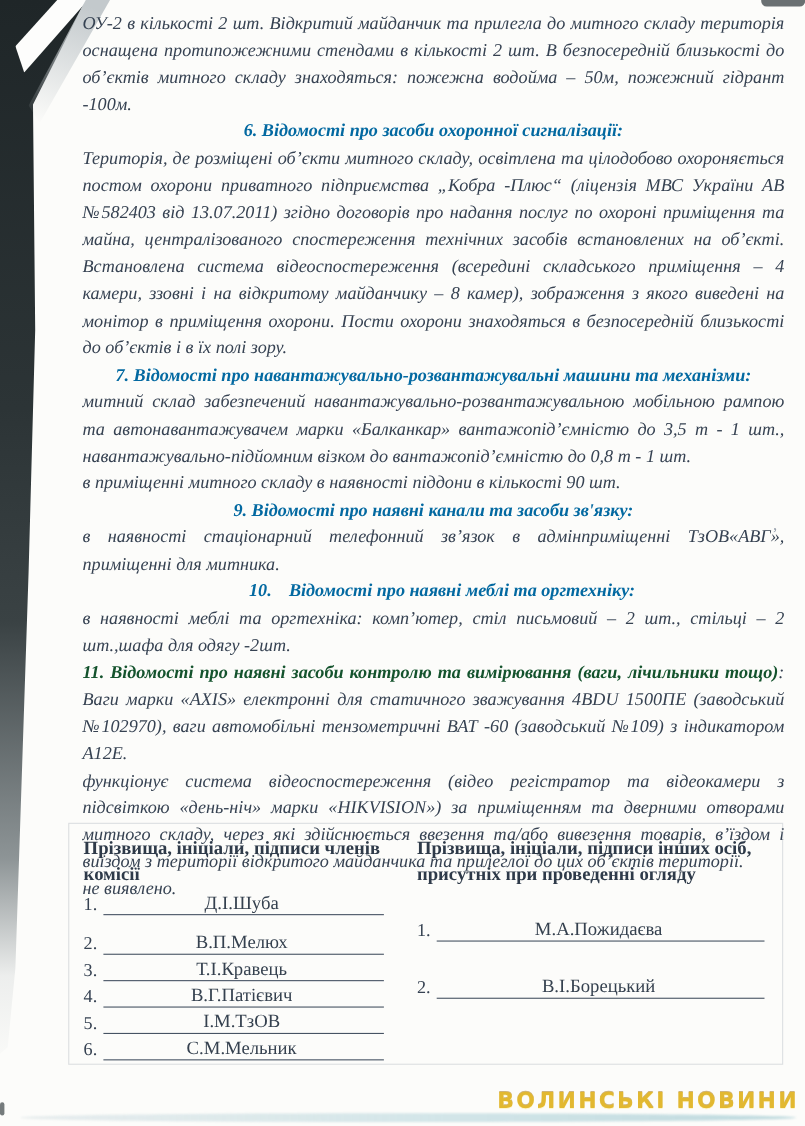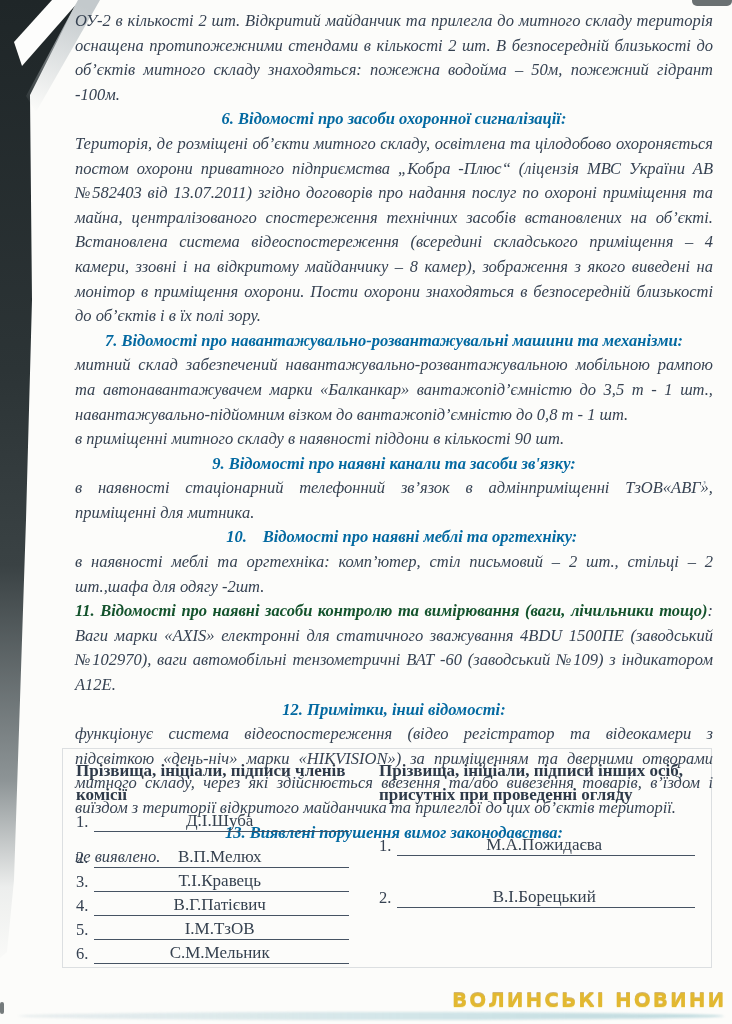--- a/index.html
+++ b/index.html
@@ -105,23 +105,21 @@
     <h3>6. Відомості про засоби охоронної сигналізації:</h3>
     <p>Територія, де розміщені об’єкти митного складу, освітлена та цілодобово охороняється постом охорони приватного підприємства „Кобра -Плюс“ (ліцензія МВС України АВ №582403 від 13.07.2011) згідно договорів про надання послуг по охороні приміщення та майна, централізованого спостереження технічних засобів встановлених на об’єкті. Встановлена система відеоспостереження (всередині складського приміщення – 4 камери, ззовні і на відкритому майданчику – 8 камер), зображення з якого виведені на монітор в приміщення охорони. Пости охорони знаходяться в безпосередній близькості до об’єктів і в їх полі зору.</p>
     <h3>7. Відомості про навантажувально-розвантажувальні машини та механізми:</h3>
     <p>митний склад забезпечений навантажувально-розвантажувальною мобільною рампою та автонавантажувачем марки «Балканкар» вантажопід’ємністю до 3,5 т - 1 шт., навантажувально-підйомним візком до вантажопід’ємністю до 0,8 т - 1 шт.</p>
     <p>в приміщенні митного складу в наявності піддони в кількості 90 шт.</p>
     <h3>9. Відомості про наявні канали та засоби зв'язку:</h3>
     <p>в наявності стаціонарний телефонний зв’язок в адмінприміщенні ТзОВ«АВГ», приміщенні для митника.</p>
     <h3><span class="h10-num">10.</span><span>Відомості про наявні меблі та оргтехніку:</span></h3>
     <p>в наявності меблі та оргтехніка:  комп’ютер, стіл письмовий – 2 шт., стільці – 2 шт.,шафа для одягу -2шт.</p>
     <p><span class="inline-head">11. Відомості про наявні засоби контролю та вимірювання (ваги, лічильники тощо)</span><span>: Ваги марки «AXIS» електронні для статичного зважування 4BDU 1500ПЕ (заводський №102970), ваги автомобільні тензометричні ВАТ -60 (заводський №109) з індикатором А12Е.</span></p>
-    <h3>12. Примітки, інші відомості:</h3>
     <p>функціонує система відеоспостереження (відео регістратор та відеокамери з підсвіткою «день-ніч» марки «HIKVISION») за приміщенням та дверними отворами митного складу, через які здійснюється ввезення та/або вивезення товарів, в’їздом і виїздом з території відкритого майданчика та прилеглої до цих об’єктів території.</p>
-    <h3>13. Виявлені порушення вимог законодавства:</h3>
     <p>не виявлено.</p>
   </div>
 
   <div class="sig-table">
     <div class="sig-cell left">
       <p class="sig-title">Прізвища, ініціали, підписи членів комісії</p>
       <div class="sig-row">
         <span class="sig-num">1.</span>
         <span class="sig-line"><span>Д.І.Шуба</span></span>
       </div>

